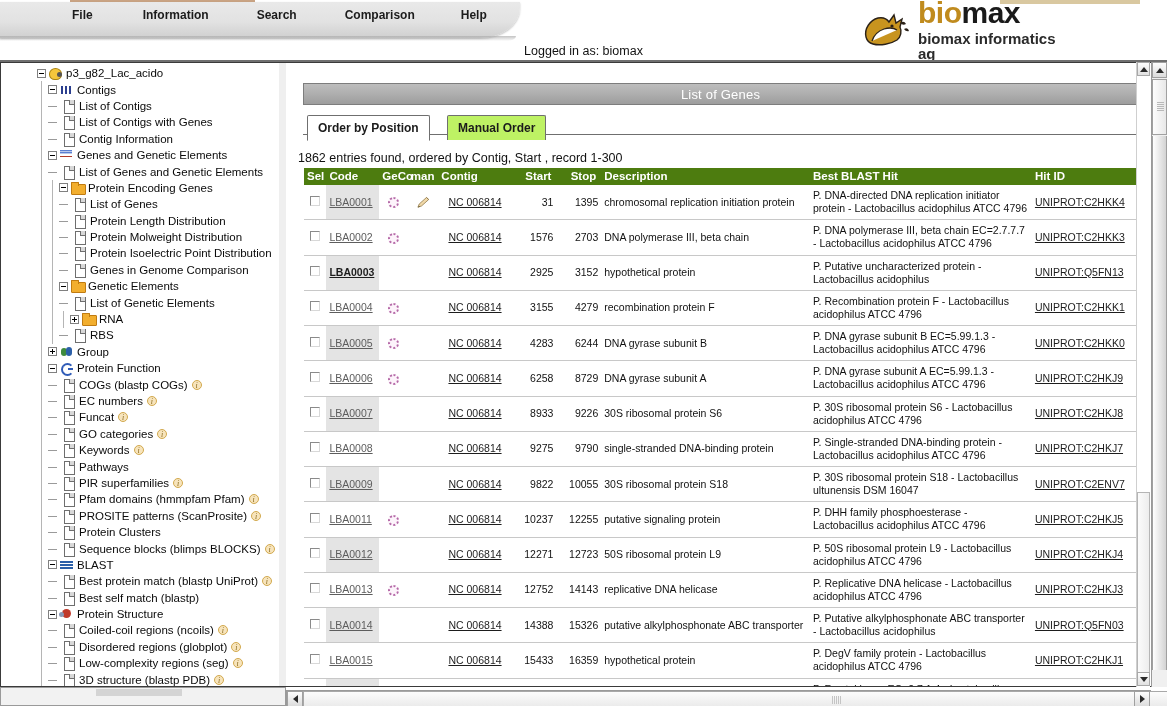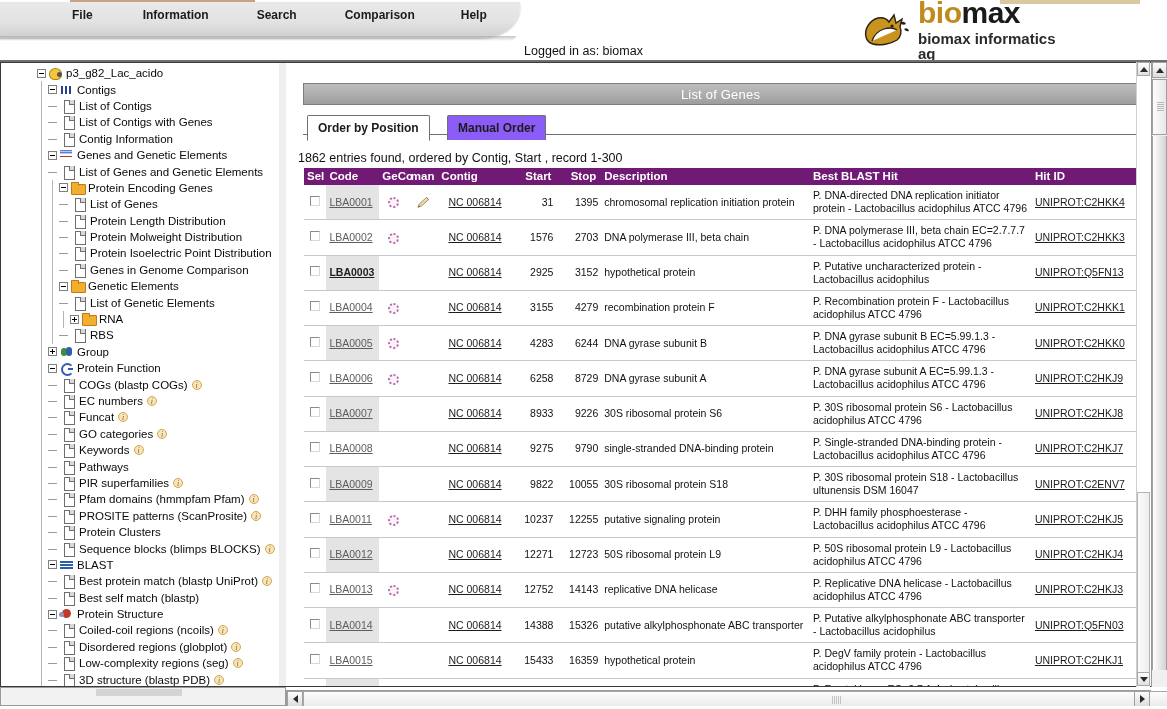--- a/index.html
+++ b/index.html
@@ -206,38 +206,38 @@
     position: absolute; left: 17px; top: 52px; width: 835px; height: 20px;
   }
   .tab {
     position: absolute; top: 0; height: 20px;
     display: flex; align-items: center; justify-content: center;
     font-size: 12px; font-weight: bold; color: #1b1b1b;
     border: 1px solid #6f6f6f; border-bottom: none;
     border-radius: 2px 2px 0 0; cursor: pointer; padding: 12px 10px;
   }
   .tab.active { background: #ffffff; border-bottom: 1px solid #fff; z-index: 3; }
-  .tab.inactive { background: #8b5cf6; z-index: 2; }
+  .tab.inactive { background: #bef264; z-index: 2; }
   #tabs-baseline {
     position: absolute; left: 17px; top: 71px; width: 835px; height: 1px;
     background: #6f6f6f;
   }
 
   #summary {
     position: absolute; left: 12px; top: 88px;
     font-size: 12.5px; color: #111;
   }
 
   
   #gtable {
     position: absolute; left: 18px; top: 105px; width: 840px;
     border-collapse: collapse; table-layout: fixed;
   }
   #gtable thead th {
-    background: #701a75;
+    background: #4d7c0f;
     color: #ffffff; font-size: 11.5px; font-weight: bold;
     text-align: left; padding: 2px 3px 3px 3px; height: 15px;
     white-space: nowrap;
   }
   #gtable thead th.num { text-align: right; padding-right: 5px; }
   #gtable tbody td {
     font-size: 10.5px; color: #111; padding: 4px 3px;
     border-bottom: 1px solid #c8c8c8; vertical-align: middle;
     line-height: 1.25;
   }

